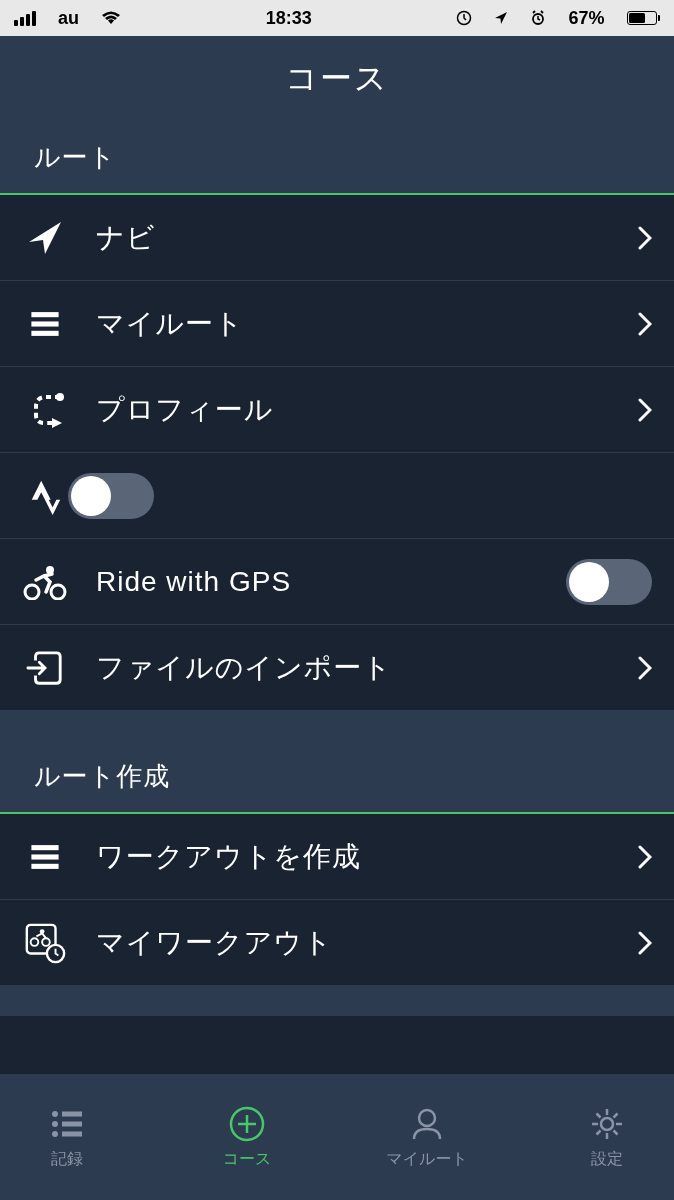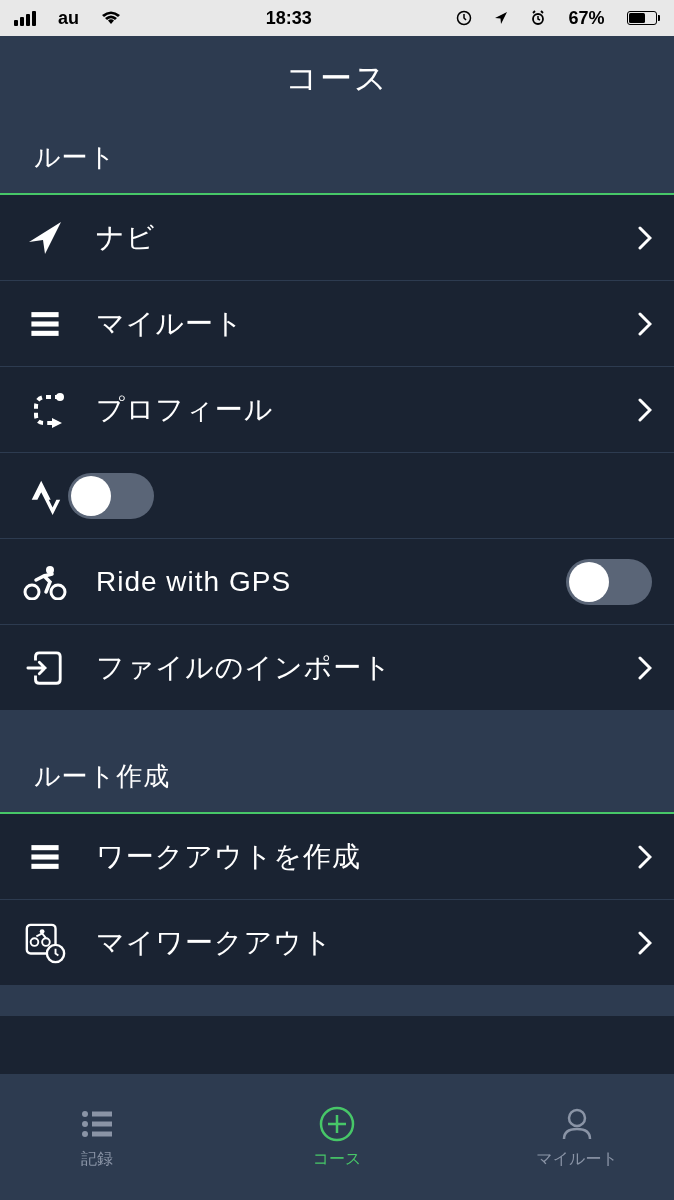--- a/index.html
+++ b/index.html
@@ -307,13 +307,22 @@
       </svg>
     <span class="tab-label">コース</span>
   </div>
   <div class="tab">
     <svg class="tab-icon" viewBox="0 0 38 38">
         <circle cx="19" cy="13" r="8" fill="none" stroke="currentColor" stroke-width="2.5"></circle>
         <path d="M6 34 Q6 24 19 24 Q32 24 32 34" fill="none" stroke="currentColor" stroke-width="2.5"></path>
       </svg>
     <span class="tab-label">マイルート</span>
   </div>
+  <div class="tab">
+    <svg class="tab-icon" viewBox="0 0 38 38">
+        <circle cx="19" cy="19" r="6" fill="none" stroke="currentColor" stroke-width="2.5"></circle>
+        <g stroke="currentColor" stroke-width="2.5">
+          <path d="M19 4 v6 M19 28 v6 M4 19 h6 M28 19 h6 M8.5 8.5 l4 4 M25.5 25.5 l4 4 M29.5 8.5 l-4 4 M12.5 25.5 l-4 4"></path>
+        </g>
+      </svg>
+    <span class="tab-label">設定</span>
+  </div>
 </div>
 
 </body></html>

